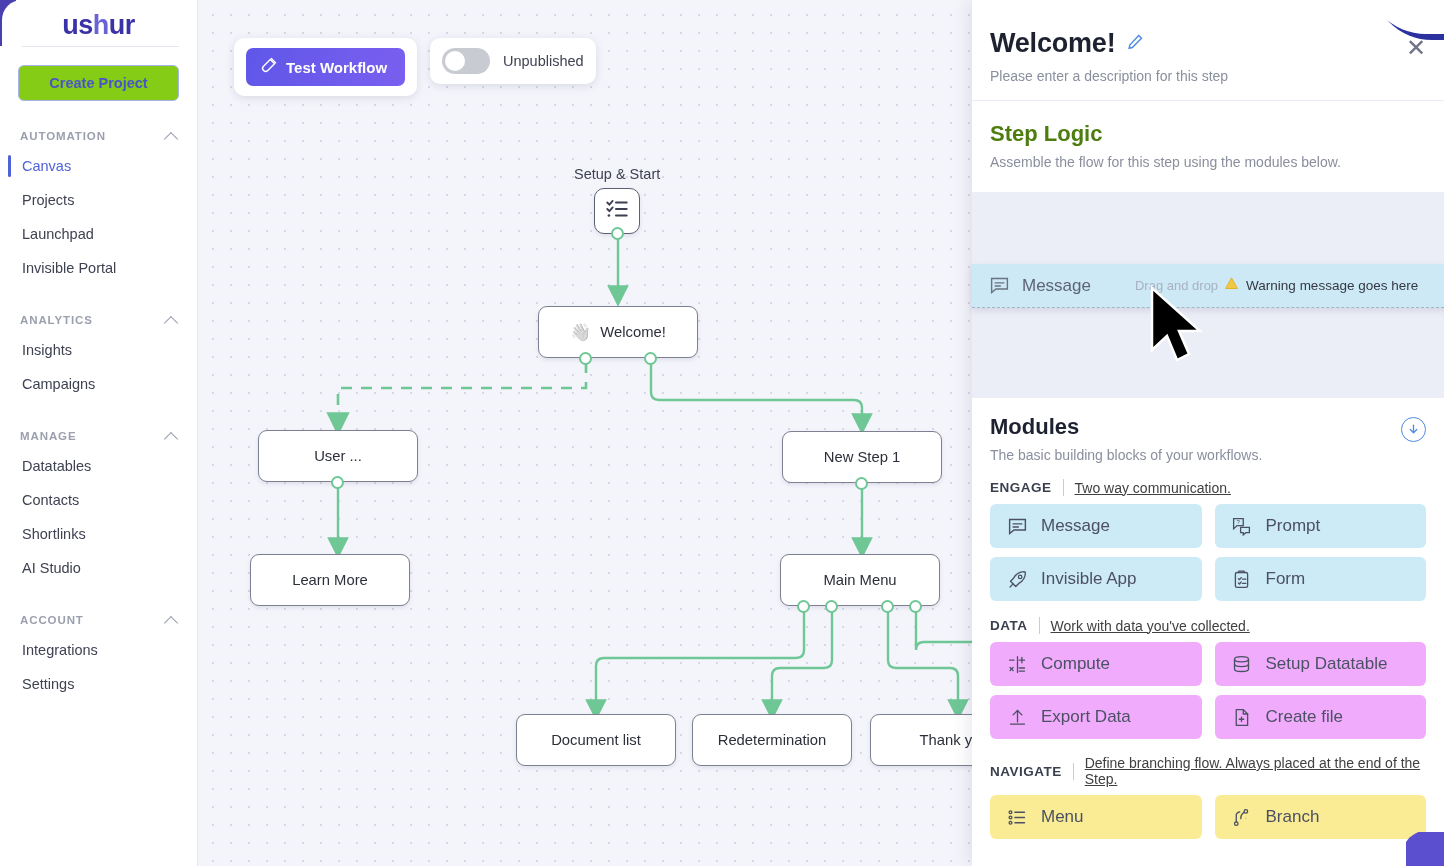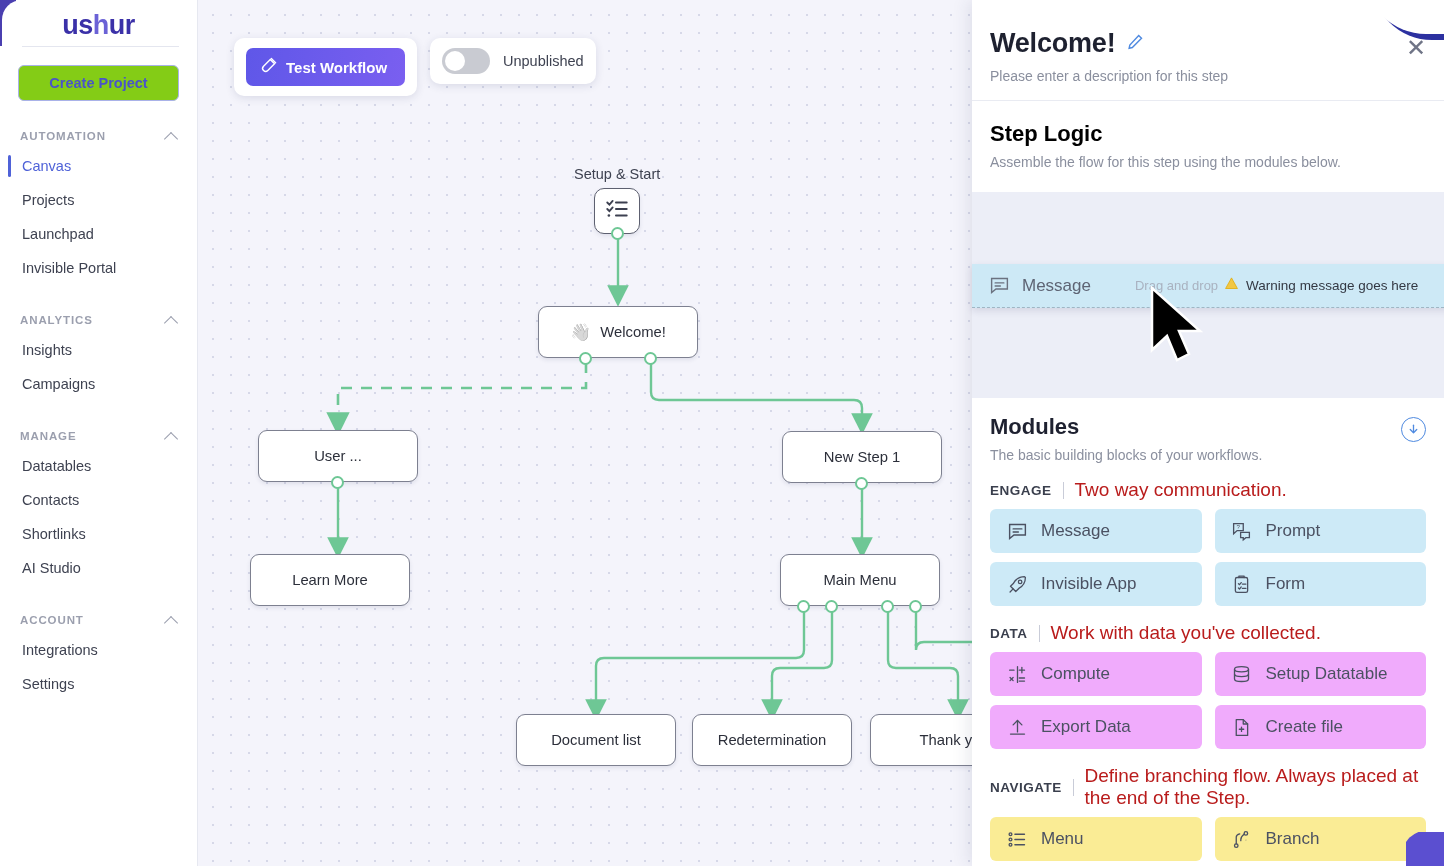--- a/index.html
+++ b/index.html
@@ -152,21 +152,21 @@
   .ph-title-row { display:flex; align-items:center; gap:12px; }
   .ph-title { font-size:27px; font-weight:700; color:#1e2130; letter-spacing:-0.2px; }
   .pencil { cursor:pointer; font-size:16px; color:#4f8ae0; }
   .ph-desc { margin-top:9px; font-size:14px; color:#8a8f9e; }
   .close-x {
     position:absolute; right:18px; top:36px; font-size:24px; color:#6f7486;
     cursor:pointer; line-height:1; font-weight:300;
   }
 
   .steplogic { padding: 20px 18px 8px 18px; background:#fff; }
-  .sl-title { font-size:22px; font-weight:600; color:#000000; }
+  .sl-title { font-size:22px; font-weight:600; color:#4d7c0f; }
   .sl-sub { margin-top:7px; font-size:14px; color:#8a8f9e; }
 
   .dropzone {
     position:relative; height:206px; margin-top:14px;
     background:#eceef7;
   }
   .drag-item {
     position:absolute; left:0; right:-10px; top:72px; height:44px;
     background:#cde9f6; display:flex; align-items:center; padding-left:16px;
     border-bottom: 1px dashed #9fb6c4;
@@ -185,21 +185,21 @@
   .mod-sub { margin-top:7px; font-size:14px; color:#8a8f9e; }
   .dl-icon {
     width:25px; height:25px; border-radius:50%; border:1.6px solid #4f8ae0;
     display:flex; align-items:center; justify-content:center; color:#4f8ae0;
     font-size:14px; cursor:pointer; flex:none; margin-top:3px;
   }
 
   .cat-row { display:flex; align-items:center; margin: 16px 0 8px 0; }
   .cat-name { font-size:13.5px; font-weight:700; letter-spacing:.5px; color:#3a3f4d; }
   .cat-div { width:1px; height:17px; background:#c9ccd8; margin: 0 11px; }
-  .cat-desc { font-size:19px; color:#b91c1c; }
+  .cat-desc { font-size:14px; color:#404040;text-decoration:underline; }
 
   .mod-grid { display:grid; grid-template-columns: 1fr 1fr; gap: 9px 13px; }
   .mod-card {
     height:44px; border-radius:6px; display:flex; align-items:center;
     padding-left:16px; gap:13px; font-size:17px; color:#4b5162; cursor:grab;
   }
   .mod-card.engage { background:#cdeaf7; }
   .mod-card.data   { background:#f0abfc; }
   .mod-card.nav    { background:#faec95; }
   .mod-ico { width:22px; height:22px; flex:none; display:flex; align-items:center; justify-content:center; }

